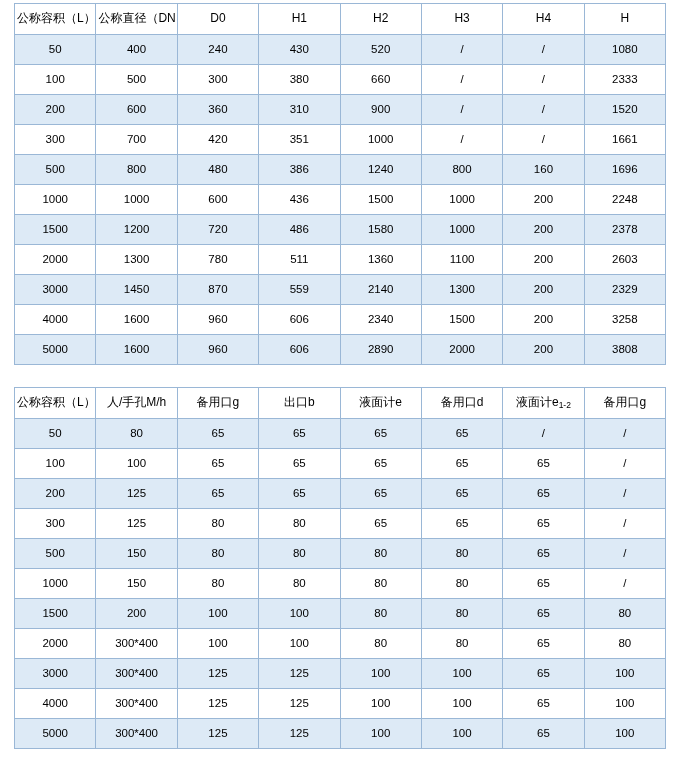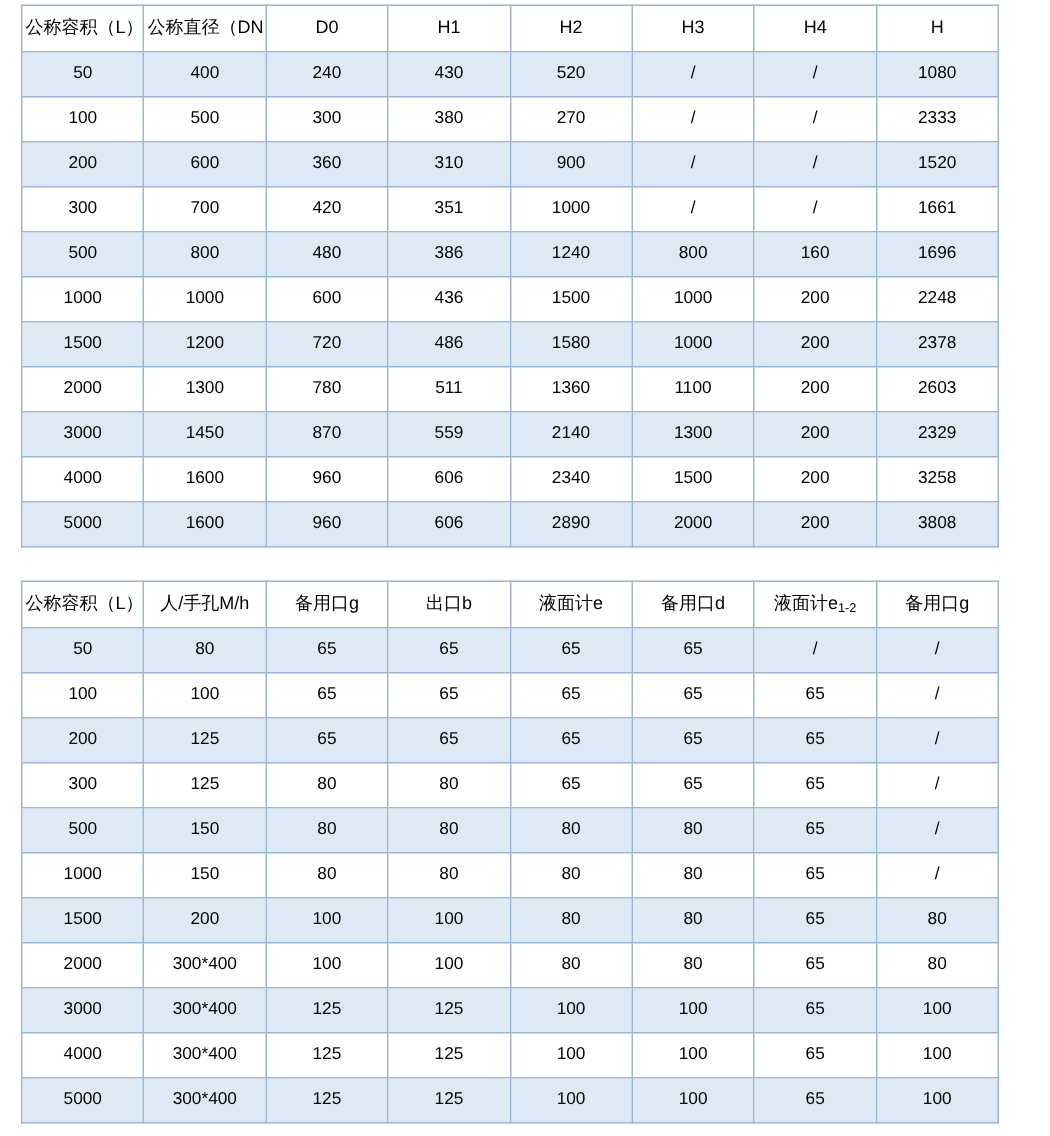--- a/index.html
+++ b/index.html
@@ -87,21 +87,21 @@
           <td>520</td>
           <td>/</td>
           <td>/</td>
           <td>1080</td>
         </tr>
         <tr class="even">
           <td>100</td>
           <td>500</td>
           <td>300</td>
           <td>380</td>
-          <td>270</td>
+          <td>660</td>
           <td>/</td>
           <td>/</td>
           <td>2333</td>
         </tr>
         <tr class="odd">
           <td>200</td>
           <td>600</td>
           <td>360</td>
           <td>310</td>
           <td>900</td>

